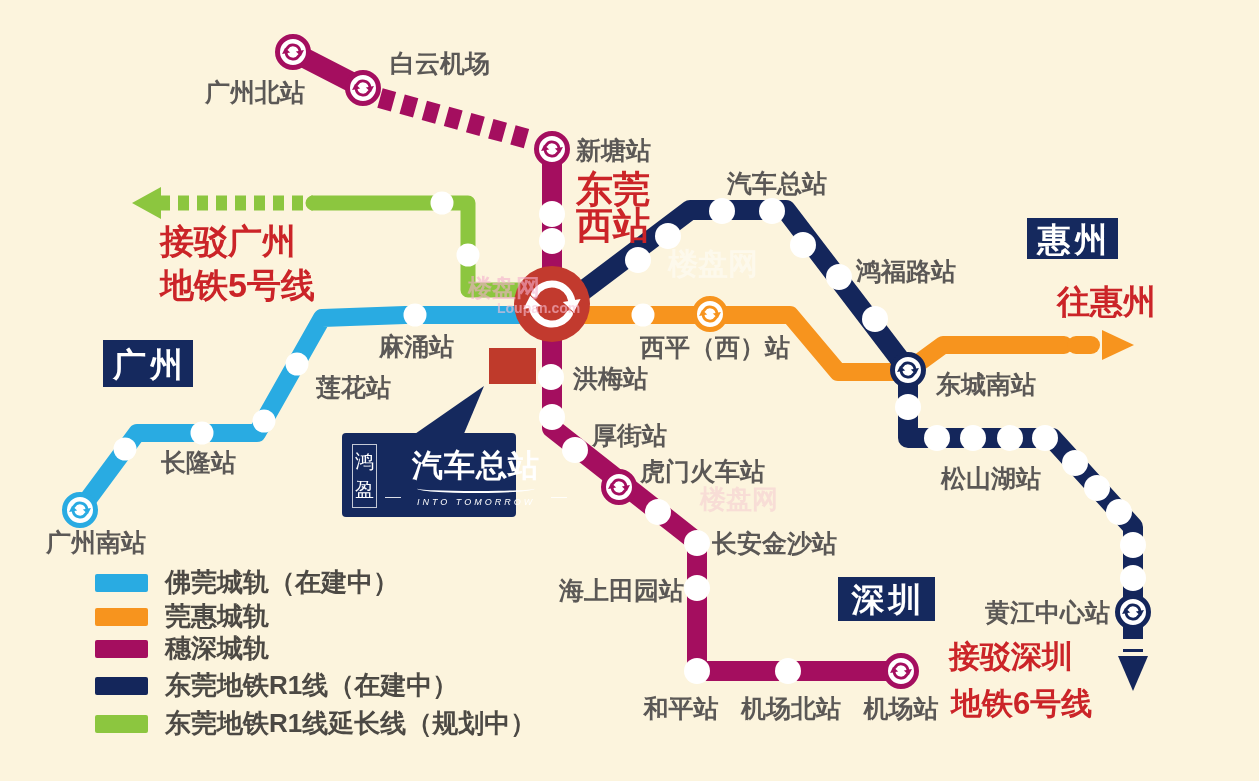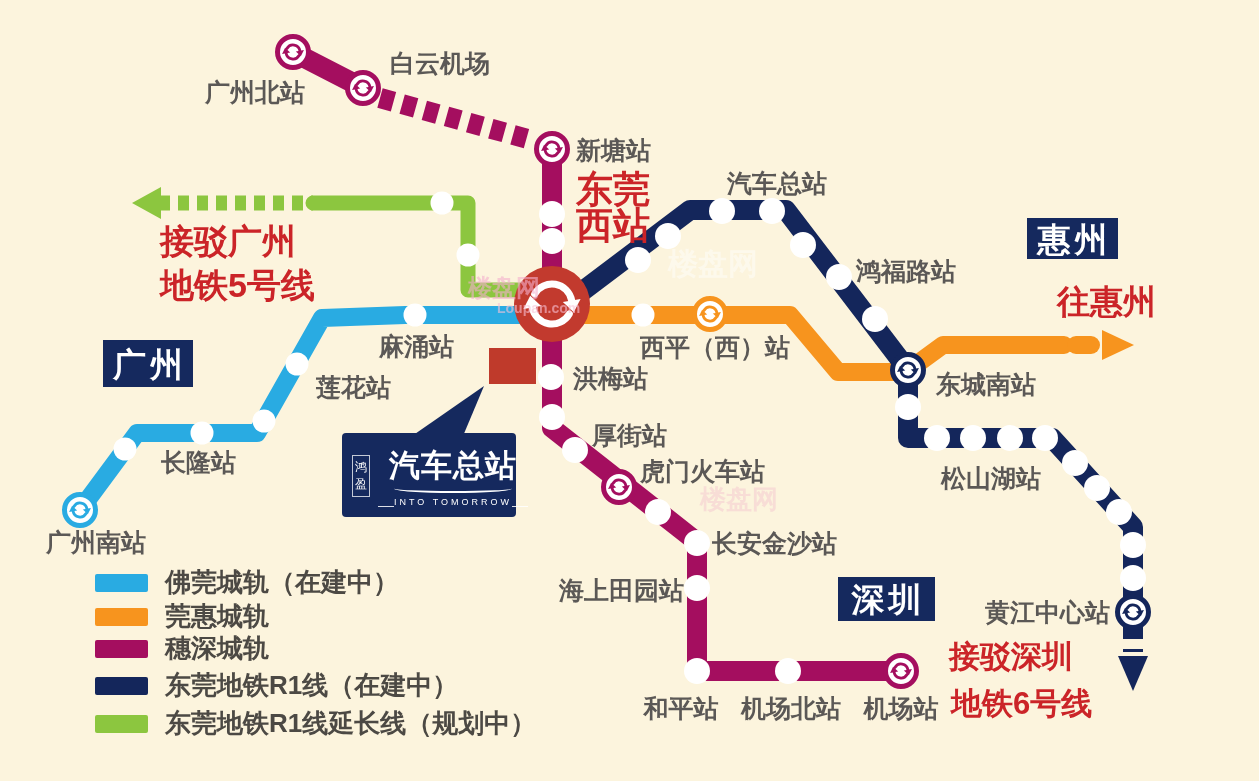--- a/index.html
+++ b/index.html
@@ -8,27 +8,27 @@
   .stage svg{position:absolute;left:0;top:0;}
   svg text{font-family:"Liberation Sans","DejaVu Sans",sans-serif;}
   text.stn{font-size:25px;font-weight:700;fill:#5b5856;}
   text.city{font-size:33px;font-weight:800;fill:#ffffff;letter-spacing:4px;}
   text.legend{font-size:26px;font-weight:700;fill:#4c4944;}
   text.rednote{font-weight:800;}
   
   .logo-card{position:absolute;border-radius:4px;display:flex;align-items:center;
              padding:10px 8px 8px 10px;box-sizing:border-box;color:#fff;}
   .logo-brand{border:1px solid rgba(255,255,255,.75);width:20px;padding:3px 2px;
-              font-size:12px;line-height:1.45;text-align:center;word-break:break-all;
+              font-size:19px;line-height:1.45;text-align:center;word-break:break-all;
               margin-right:8px;}
   .logo-main{flex:1;display:flex;flex-direction:column;align-items:center;}
   .logo-title{font-size:31px;font-weight:800;letter-spacing:1px;white-space:nowrap;}
   .logo-wave{width:118px;height:7px;border-bottom:2px solid #fff;border-radius:50%;
              margin-top:-3px;}
-  .logo-tagline{display:flex;align-items:flex-end;gap:0;margin-top:4px;}
+  .logo-tagline{display:flex;align-items:flex-start;gap:16px;margin-top:4px;font-style:italic;}
   .logo-tagline .rule{width:16px;height:0;border-top:1px solid rgba(255,255,255,.85);}
   .logo-tagline .words{font-size:9px;letter-spacing:3px;white-space:nowrap;}
 </style>
 </head>
 <body>
 
 <div class="stage">
   <svg id="map-svg" width="1259" height="781" viewBox="0 0 1259 781" xmlns="http://www.w3.org/2000/svg">
       <rect x="0" y="0" width="1259" height="781" fill="#FCF4DD"></rect>
       <g>

